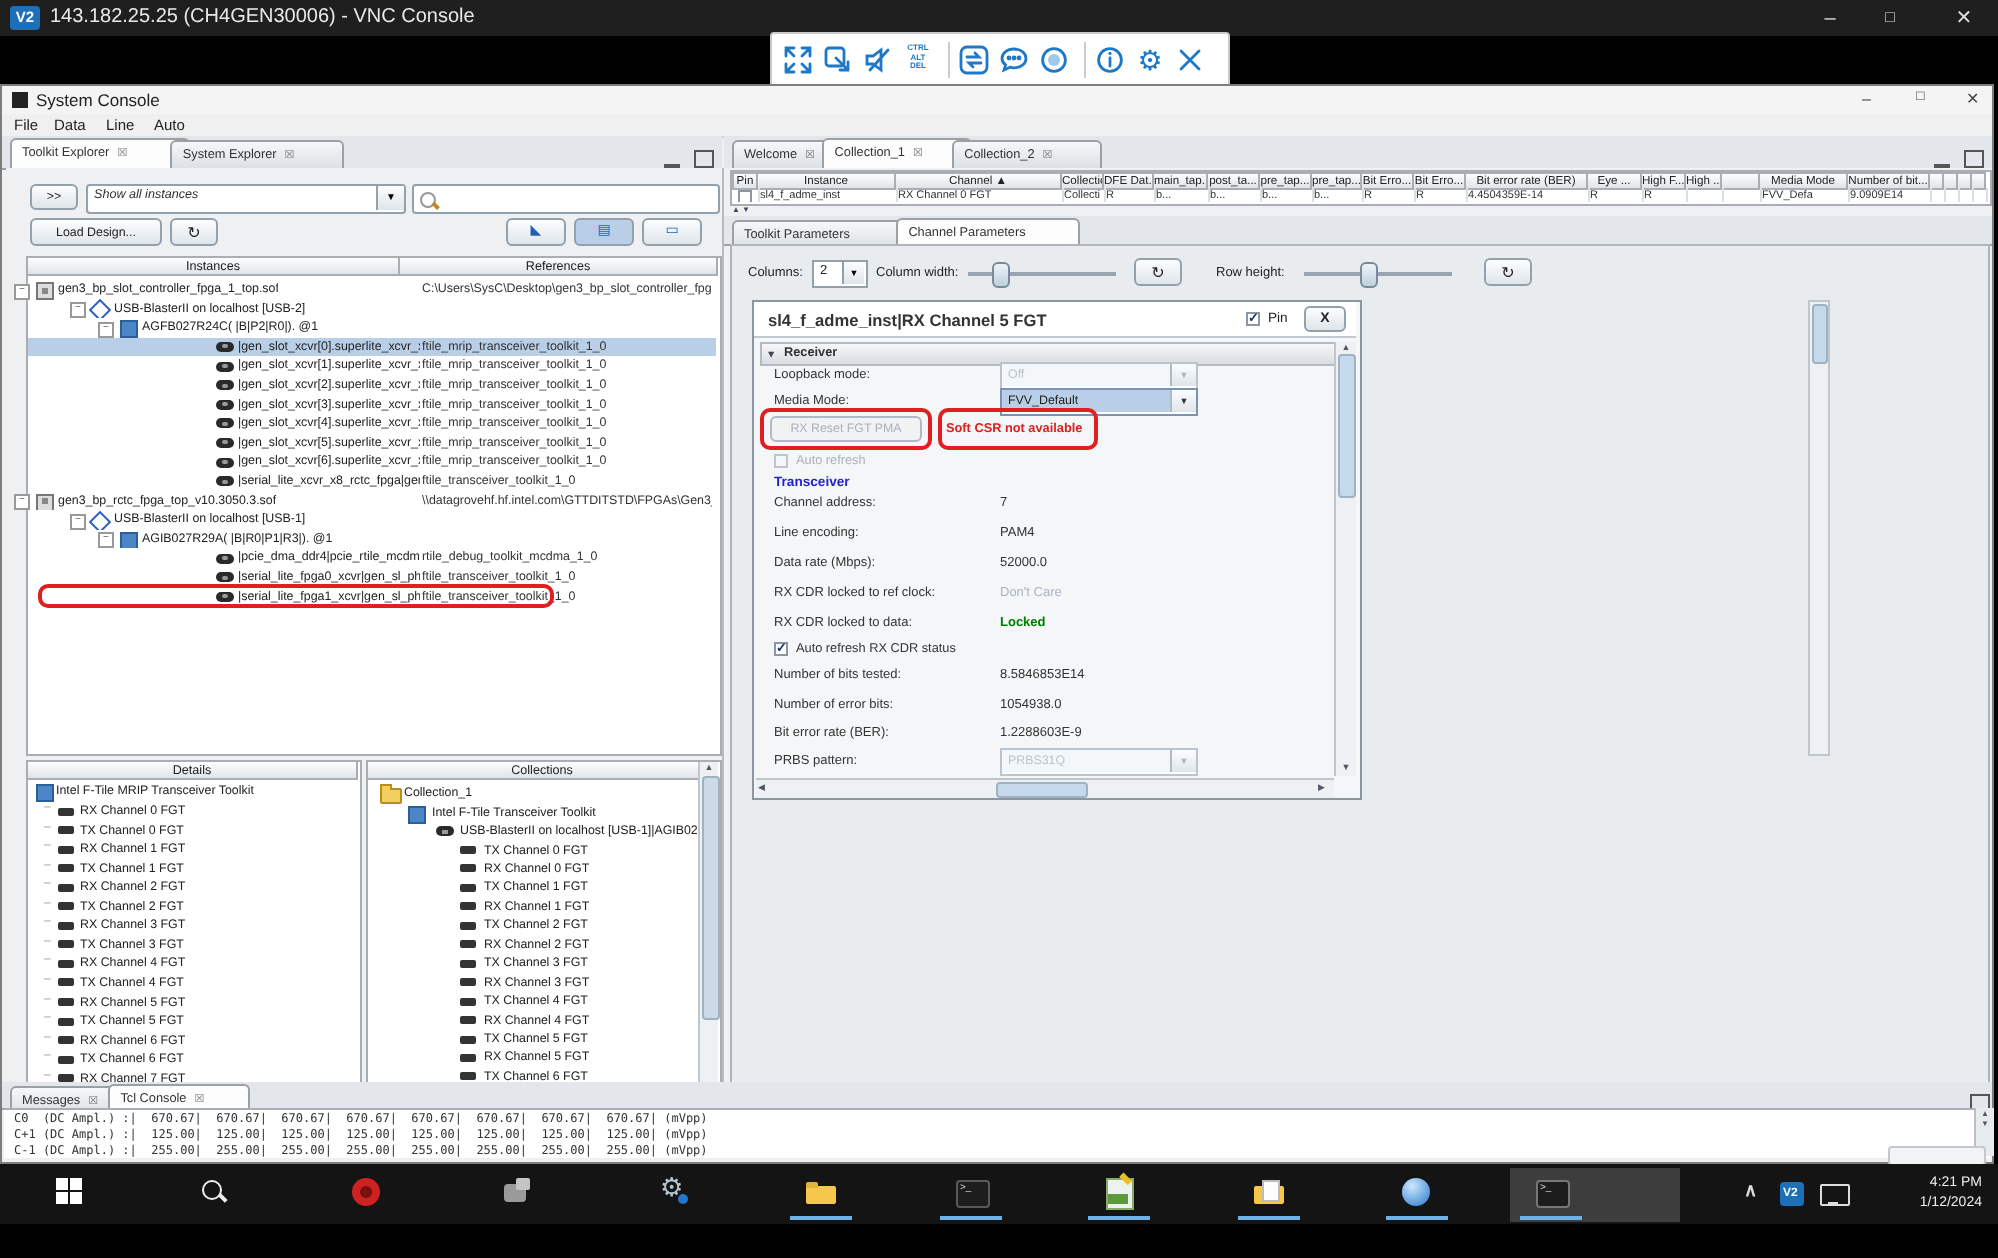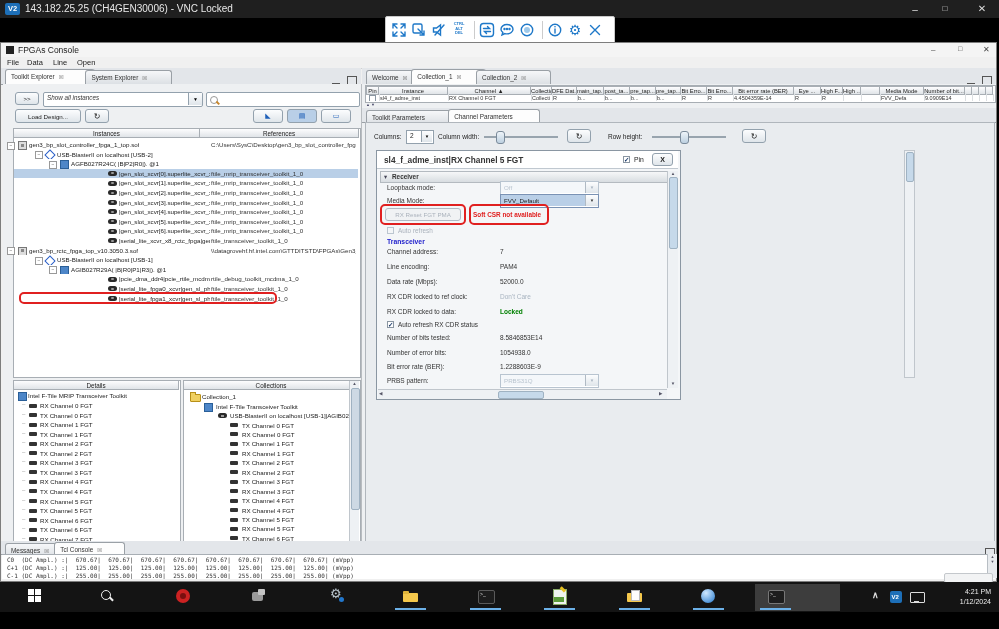--- a/index.html
+++ b/index.html
@@ -24,21 +24,21 @@
     font-size:6.3px;color:#222;text-align:center;overflow:hidden;white-space:nowrap;}
   .redbox{position:absolute;border:2px solid #e02020;border-radius:5px;box-sizing:border-box;}
   .mono{font-family:"DejaVu Sans Mono",monospace;}
   svg{display:block;}
 </style>
 </head>
 <body>
 
 <div class="abs vnc-title">
   <div class="t" style="left:5px;top:3px;width:15px;height:12px;background:#1d6fb8;border-radius:2px;color:#fff;font-size:7.5px;font-weight:bold;text-align:center;line-height:12px;">V2</div>
-  <div class="t" style="left:25px;top:3px;font-size:10px;">143.182.25.25 (CH4GEN30006) - VNC Locked</div>
+  <div class="t" style="left:25px;top:3px;font-size:10px;">143.182.25.25 (CH4GEN30006) - VNC Console</div>
   <div class="t" style="left:905px;top:4px;width:20px;text-align:center;font-size:10px;color:#ddd;">–</div>
   <div class="t" style="left:935px;top:4px;width:20px;text-align:center;font-size:8px;color:#ddd;">□</div>
   <div class="t" style="left:972px;top:3px;width:20px;text-align:center;font-size:10px;color:#ddd;">✕</div>
 </div>
 
 <div class="abs vnc-black"></div>
 <div class="abs vnc-toolbar" id="vncToolbar">
     <div class=" abs" style="left: 5px; top: 5px; width: 16px; height: 16px;">
       <svg width="16" height="16" viewBox="0 0 16 16" fill="none" stroke="#1e78c8" stroke-width="1.4" stroke-linecap="round">
         <path d="M2 6V2h4M10 2h4v4M14 10v4h-4M6 14H2v-4M2 2l4 4M14 2l-4 4M14 14l-4-4M2 14l4-4"></path>
@@ -95,31 +95,31 @@
       </svg>
     </div>
     <div class=" abs" style="left: 88px; top: 4px; width: 1px; height: 18px; background: rgb(204, 204, 204);"></div>
     <div class=" abs" style="left: 156px; top: 4px; width: 1px; height: 18px; background: rgb(204, 204, 204);"></div>
   </div>
 
 <div class="abs syscon" id="syscon">
 
   <div class="abs" style="left:0;top:0;width:995px;height:14px;background:#f4f4f4;border-bottom:1px solid #d8d8d8;">
     <div class="t" style="left:5px;top:3px;width:8px;height:8px;background:#222;"></div>
-    <div class="t" style="left:17px;top:2px;font-size:8.5px;color:#222;">FPGAs Console</div>
+    <div class="t" style="left:17px;top:2px;font-size:8.5px;color:#222;">System Console</div>
     <div class="t" style="left:930px;top:2px;font-size:8px;color:#444;">–</div>
     <div class="t" style="left:957px;top:2px;font-size:7px;color:#444;">□</div>
     <div class="t" style="left:982px;top:2px;font-size:8px;color:#444;">✕</div>
   </div>
 
   <div class="abs" style="left:0;top:14px;width:995px;height:11px;background:#f0f0f0;border-bottom:1px solid #d0d0d0;" id="menubar">
       <div class=" abs" style="left: 6px; top: 1px; font-size: 7.5px; color: rgb(34, 34, 34); white-space: nowrap;">File</div>
       <div class=" abs" style="left: 26px; top: 1px; font-size: 7.5px; color: rgb(34, 34, 34); white-space: nowrap;">Data</div>
       <div class=" abs" style="left: 52px; top: 1px; font-size: 7.5px; color: rgb(34, 34, 34); white-space: nowrap;">Line</div>
-      <div class=" abs" style="left: 76px; top: 1px; font-size: 7.5px; color: rgb(34, 34, 34); white-space: nowrap;">Open</div>
+      <div class=" abs" style="left: 76px; top: 1px; font-size: 7.5px; color: rgb(34, 34, 34); white-space: nowrap;">Auto</div>
     </div>
 
   <div class="abs tabbar" style="left:0;top:25px;width:360px;height:16px;" id="expTabs">
       <div class="tab on abs" style="left: 4px; width: 78.4px;"><span>Toolkit Explorer</span><span class="tabx">☒</span></div>
       <div class="tab abs" style="left: 84.4px; width: 74.5px;"><span>System Explorer</span><span class="tabx">☒</span></div>
     </div>
   <div class="t" style="left:328px;top:28px;">
     <span class="wc" style="border-bottom:2px solid #555;"></span>
     <span class="wc" style="border:1px solid #555;"></span>
     <span class="wc" style="border:1px solid #555;border-top:2px solid #555;"></span>

